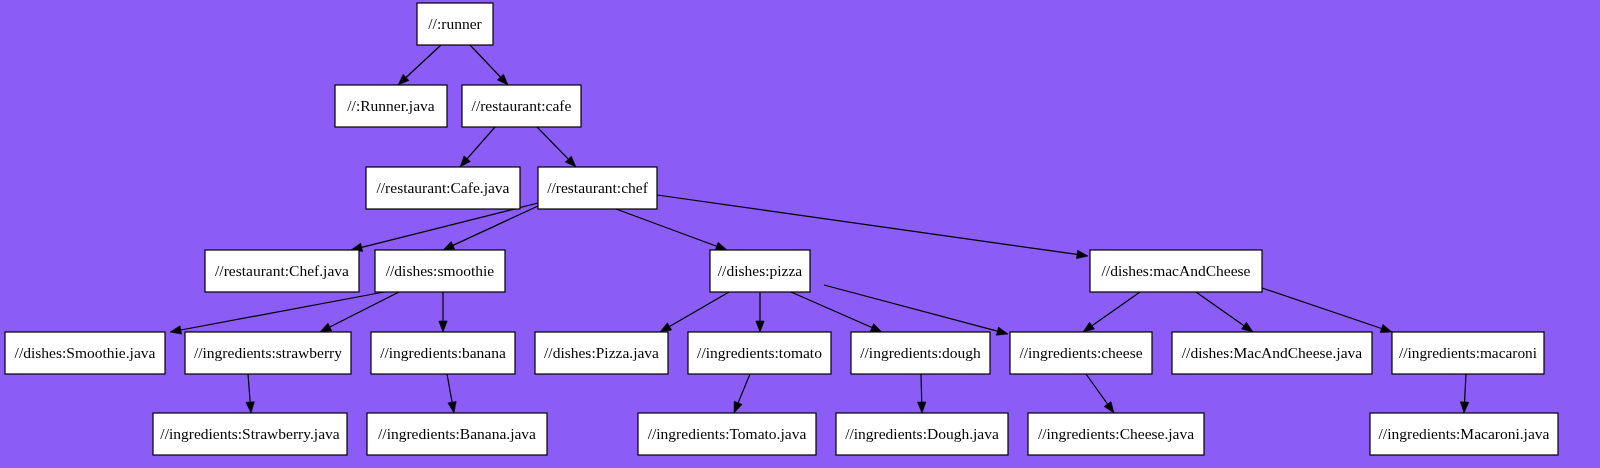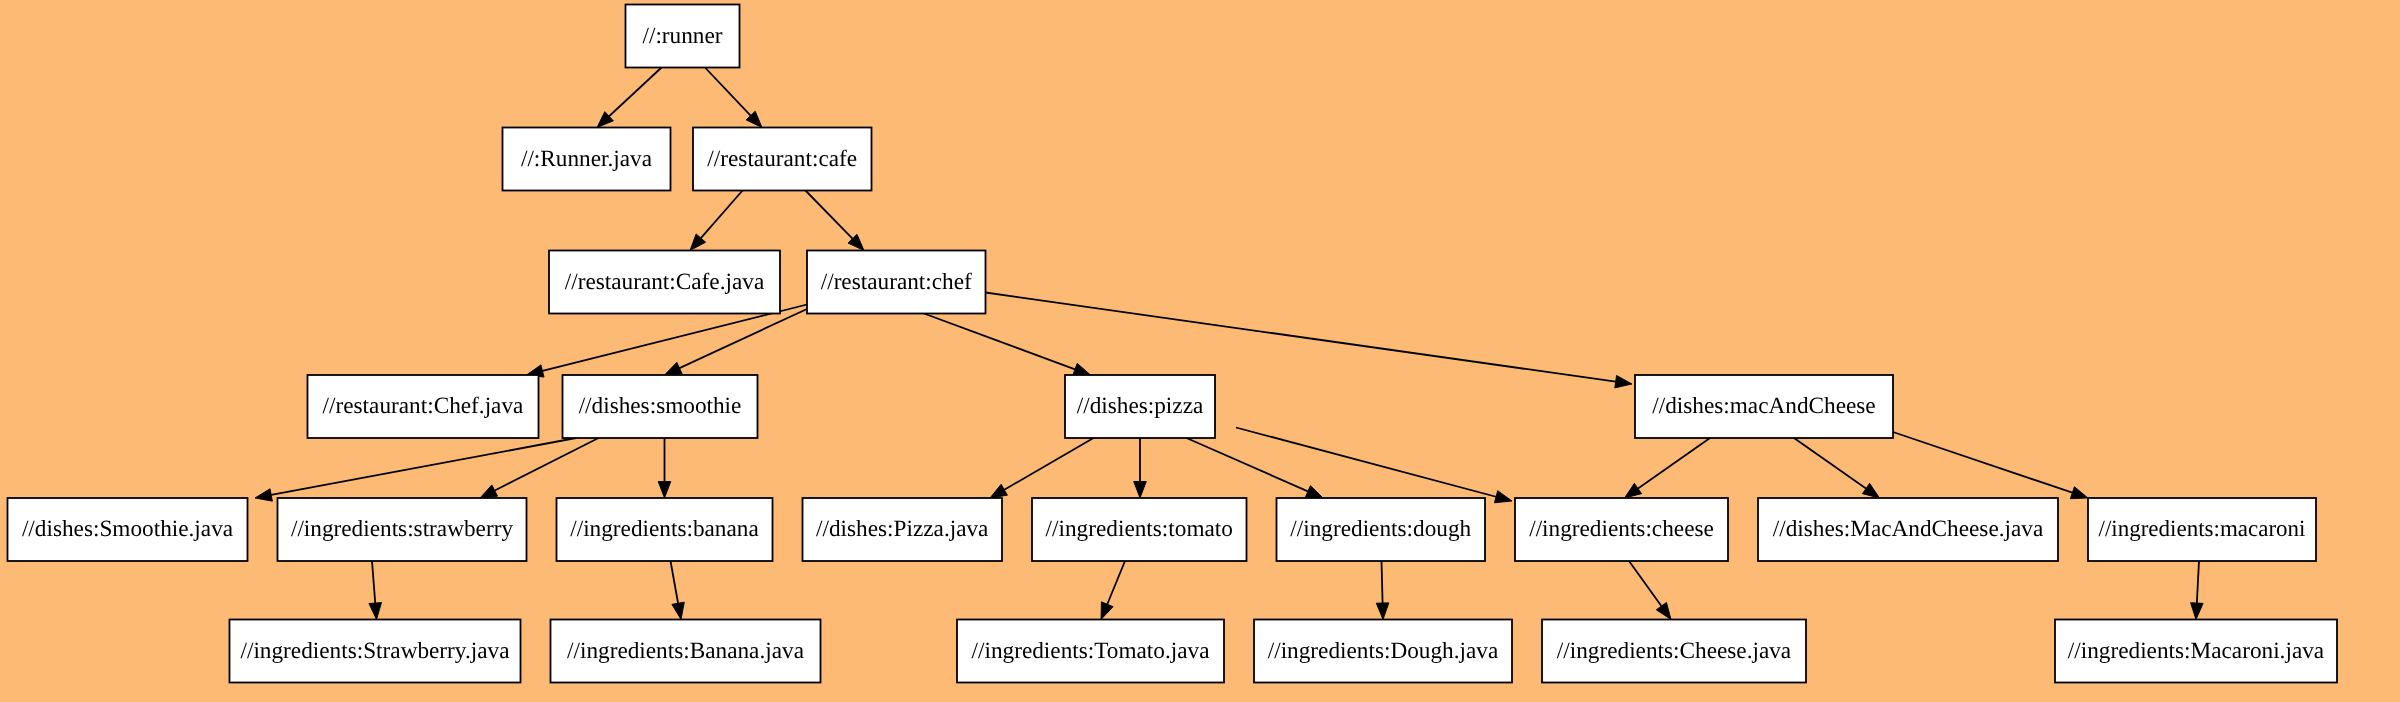--- a/index.html
+++ b/index.html
@@ -4,21 +4,21 @@
 <style>
   html, body {
     margin: 0;
     padding: 0;
     background: #ffffff;
   }
   #graph-root {
     position: relative;
     width: 1600px;
     height: 468px;
-    background: #fdba74;
+    background: #8b5cf6;
     font-family: "Liberation Serif", "DejaVu Serif", serif;
     overflow: hidden;
   }
   svg.graph-canvas {
     position: absolute;
     left: 0;
     top: 0;
     width: 1600px;
     height: 468px;
     display: block;

